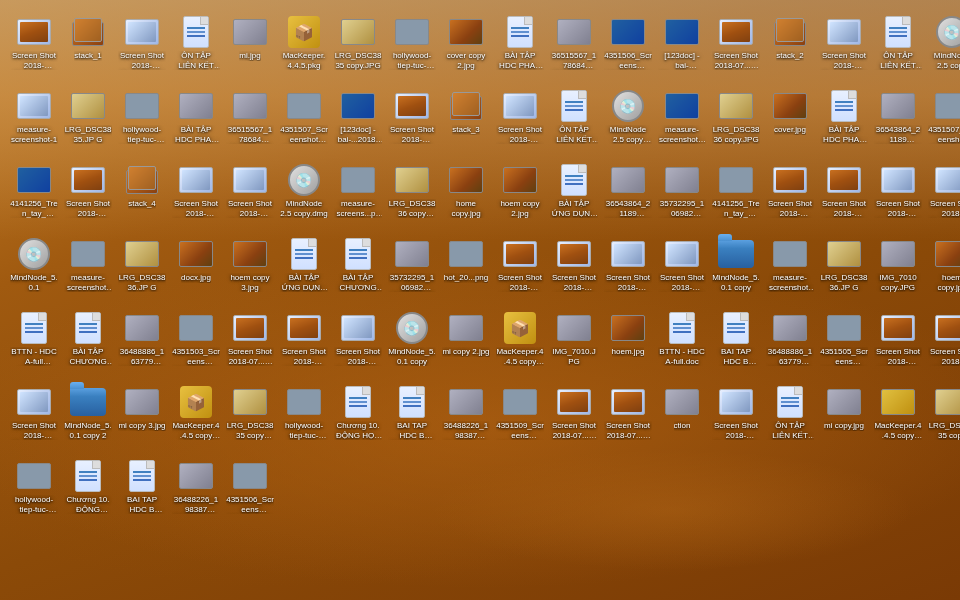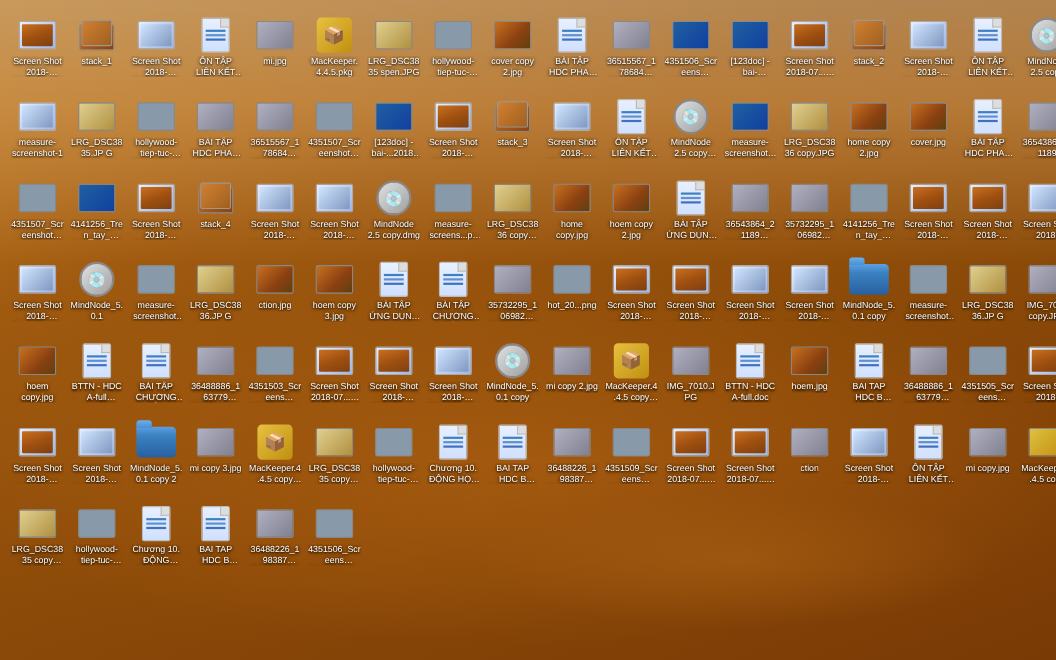--- a/index.html
+++ b/index.html
@@ -222,21 +222,21 @@
       <div class="file-item">
         <div class="file-icon">
           <div style="width:32px;height:32px;background:linear-gradient(135deg,#e8c040 0%,#c09010 100%);border-radius:4px;display:flex;align-items:center;justify-content:center;font-size:16px;">📦</div>
         </div>
         <div class="file-label">MacKeeper. 4.4.5.pkg</div>
       </div>
       <div class="file-item">
         <div class="file-icon">
           <div style="width:34px;height:26px;border:1.5px solid #888;border-radius:2px;background:linear-gradient(135deg,#e0d090 0%,#b09040 100%);flex-shrink:0;"></div>
         </div>
-        <div class="file-label">LRG_DSC3835 spen.JPG</div>
+        <div class="file-label">LRG_DSC3835 copy.JPG</div>
       </div>
       <div class="file-item">
         <div class="file-icon">
           <div style="width:34px;height:26px;border:1.5px solid #888;border-radius:2px;background:#8899aa;flex-shrink:0;"></div>
         </div>
         <div class="file-label">hollywood-tiep-tuc-chu...copy.png</div>
       </div>
       <div class="file-item">
         <div class="file-icon">
           <div style="width:34px;height:26px;border:1.5px solid #888;border-radius:2px;background:linear-gradient(135deg,#c87020 0%,#8a4010 60%,#604010 100%);flex-shrink:0;"></div>
@@ -378,339 +378,333 @@
       <div class="file-item">
         <div class="file-icon">
           <div style="width:34px;height:26px;border:1.5px solid #888;border-radius:2px;background:linear-gradient(135deg,#e0d090 0%,#b09040 100%);flex-shrink:0;"></div>
         </div>
         <div class="file-label">LRG_DSC3836 copy.JPG</div>
       </div>
       <div class="file-item">
         <div class="file-icon">
           <div style="width:34px;height:26px;border:1.5px solid #888;border-radius:2px;background:linear-gradient(135deg,#c87020 0%,#8a4010 60%,#604010 100%);flex-shrink:0;"></div>
         </div>
-        <div class="file-label">home copy 2.jpg</div>
+        <div class="file-label">cover.jpg</div>
+      </div>
+      <div class="file-item">
+        <div class="file-icon">
+          <div class="generic-doc doc-blue"></div>
+        </div>
+        <div class="file-label">BÀI TẬP HDC PHAN 2b.doc</div>
+      </div>
+      <div class="file-item">
+        <div class="file-icon">
+          <div style="width:34px;height:26px;border:1.5px solid #888;border-radius:2px;background:linear-gradient(135deg,#b0b0c0 0%,#808090 100%);flex-shrink:0;"></div>
+        </div>
+        <div class="file-label">36543864_21189 3522172...copy.jpg</div>
+      </div>
+      <div class="file-item">
+        <div class="file-icon">
+          <div style="width:34px;height:26px;border:1.5px solid #888;border-radius:2px;background:#8899aa;flex-shrink:0;"></div>
+        </div>
+        <div class="file-label">4351507_Screenshot ot_2018...1547.png</div>
+      </div>
+      <div class="file-item">
+        <div class="file-icon">
+          <div style="width:34px;height:26px;border:1.5px solid #888;border-radius:2px;background:linear-gradient(135deg,#2060a0 0%,#1040a0 100%);flex-shrink:0;"></div>
+        </div>
+        <div class="file-label">4141256_Tren_tay_ Samsung...2018-07...copy</div>
+      </div>
+      <div class="file-item">
+        <div class="file-icon">
+          <div class="icon-screenshot mountain"></div>
+        </div>
+        <div class="file-label">Screen Shot 2018-07...copy 2</div>
+      </div>
+      <div class="file-item">
+        <div class="file-icon">
+          <div class="icon-stack"></div>
+        </div>
+        <div class="file-label">stack_4</div>
+      </div>
+      <div class="file-item">
+        <div class="file-icon">
+          <div class="icon-screenshot"></div>
+        </div>
+        <div class="file-label">Screen Shot 2018-07...AM copy</div>
+      </div>
+      <div class="file-item">
+        <div class="file-icon">
+          <div class="icon-screenshot"></div>
+        </div>
+        <div class="file-label">Screen Shot 2018-07...0.20 AM</div>
+      </div>
+      <div class="file-item">
+        <div class="file-icon">
+          <div style="width:32px;height:32px;border-radius:50%;background:linear-gradient(135deg,#e0e0e0 0%,#a0a0a0 100%);border:2px solid #888;display:flex;align-items:center;justify-content:center;font-size:14px;">💿</div>
+        </div>
+        <div class="file-label">MindNode 2.5 copy.dmg</div>
+      </div>
+      <div class="file-item">
+        <div class="file-icon">
+          <div style="width:34px;height:26px;border:1.5px solid #888;border-radius:2px;background:#8899aa;flex-shrink:0;"></div>
+        </div>
+        <div class="file-label">measure-screens...py 2.png</div>
+      </div>
+      <div class="file-item">
+        <div class="file-icon">
+          <div style="width:34px;height:26px;border:1.5px solid #888;border-radius:2px;background:linear-gradient(135deg,#e0d090 0%,#b09040 100%);flex-shrink:0;"></div>
+        </div>
+        <div class="file-label">LRG_DSC3836 copy 3.JPG</div>
       </div>
       <div class="file-item">
         <div class="file-icon">
           <div style="width:34px;height:26px;border:1.5px solid #888;border-radius:2px;background:linear-gradient(135deg,#c87020 0%,#8a4010 60%,#604010 100%);flex-shrink:0;"></div>
         </div>
-        <div class="file-label">cover.jpg</div>
-      </div>
-      <div class="file-item">
-        <div class="file-icon">
-          <div class="generic-doc doc-blue"></div>
-        </div>
-        <div class="file-label">BÀI TẬP HDC PHAN 2b.doc</div>
-      </div>
-      <div class="file-item">
-        <div class="file-icon">
-          <div style="width:34px;height:26px;border:1.5px solid #888;border-radius:2px;background:linear-gradient(135deg,#b0b0c0 0%,#808090 100%);flex-shrink:0;"></div>
-        </div>
-        <div class="file-label">36543864_21189 3522172...copy.jpg</div>
-      </div>
-      <div class="file-item">
-        <div class="file-icon">
-          <div style="width:34px;height:26px;border:1.5px solid #888;border-radius:2px;background:#8899aa;flex-shrink:0;"></div>
-        </div>
-        <div class="file-label">4351507_Screenshot ot_2018...1547.png</div>
-      </div>
-      <div class="file-item">
-        <div class="file-icon">
-          <div style="width:34px;height:26px;border:1.5px solid #888;border-radius:2px;background:linear-gradient(135deg,#2060a0 0%,#1040a0 100%);flex-shrink:0;"></div>
-        </div>
-        <div class="file-label">4141256_Tren_tay_ Samsung...2018-07...copy</div>
-      </div>
-      <div class="file-item">
-        <div class="file-icon">
-          <div class="icon-screenshot mountain"></div>
-        </div>
-        <div class="file-label">Screen Shot 2018-07...copy 2</div>
-      </div>
-      <div class="file-item">
-        <div class="file-icon">
-          <div class="icon-stack"></div>
-        </div>
-        <div class="file-label">stack_4</div>
+        <div class="file-label">home copy.jpg</div>
+      </div>
+      <div class="file-item">
+        <div class="file-icon">
+          <div style="width:34px;height:26px;border:1.5px solid #888;border-radius:2px;background:linear-gradient(135deg,#c87020 0%,#8a4010 60%,#604010 100%);flex-shrink:0;"></div>
+        </div>
+        <div class="file-label">hoem copy 2.jpg</div>
+      </div>
+      <div class="file-item">
+        <div class="file-icon">
+          <div class="generic-doc doc-blue"></div>
+        </div>
+        <div class="file-label">BÀI TẬP ỨNG DỤNG C...copy.docx</div>
+      </div>
+      <div class="file-item">
+        <div class="file-icon">
+          <div style="width:34px;height:26px;border:1.5px solid #888;border-radius:2px;background:linear-gradient(135deg,#b0b0c0 0%,#808090 100%);flex-shrink:0;"></div>
+        </div>
+        <div class="file-label">36543864_21189 3522172...16_n.jpg</div>
+      </div>
+      <div class="file-item">
+        <div class="file-icon">
+          <div style="width:34px;height:26px;border:1.5px solid #888;border-radius:2px;background:linear-gradient(135deg,#b0b0c0 0%,#808090 100%);flex-shrink:0;"></div>
+        </div>
+        <div class="file-label">35732295_106982 430317...copy.jpg</div>
+      </div>
+      <div class="file-item">
+        <div class="file-icon">
+          <div style="width:34px;height:26px;border:1.5px solid #888;border-radius:2px;background:#8899aa;flex-shrink:0;"></div>
+        </div>
+        <div class="file-label">4141256_Tren_tay_ Samsung shot-20...py 2.png</div>
+      </div>
+      <div class="file-item">
+        <div class="file-icon">
+          <div class="icon-screenshot mountain"></div>
+        </div>
+        <div class="file-label">Screen Shot 2018-07...copy 3</div>
+      </div>
+      <div class="file-item">
+        <div class="file-icon">
+          <div class="icon-screenshot mountain"></div>
+        </div>
+        <div class="file-label">Screen Shot 2018-07...copy 4</div>
+      </div>
+      <div class="file-item">
+        <div class="file-icon">
+          <div class="icon-screenshot"></div>
+        </div>
+        <div class="file-label">Screen Shot 2018-07...6.38 AM</div>
       </div>
       <div class="file-item">
         <div class="file-icon">
           <div class="icon-screenshot"></div>
         </div>
         <div class="file-label">Screen Shot 2018-07...AM copy</div>
       </div>
       <div class="file-item">
         <div class="file-icon">
-          <div class="icon-screenshot"></div>
-        </div>
-        <div class="file-label">Screen Shot 2018-07...0.20 AM</div>
-      </div>
-      <div class="file-item">
-        <div class="file-icon">
           <div style="width:32px;height:32px;border-radius:50%;background:linear-gradient(135deg,#e0e0e0 0%,#a0a0a0 100%);border:2px solid #888;display:flex;align-items:center;justify-content:center;font-size:14px;">💿</div>
         </div>
-        <div class="file-label">MindNode 2.5 copy.dmg</div>
-      </div>
-      <div class="file-item">
-        <div class="file-icon">
-          <div style="width:34px;height:26px;border:1.5px solid #888;border-radius:2px;background:#8899aa;flex-shrink:0;"></div>
-        </div>
-        <div class="file-label">measure-screens...py 2.png</div>
+        <div class="file-label">MindNode_5.0.1</div>
+      </div>
+      <div class="file-item">
+        <div class="file-icon">
+          <div style="width:34px;height:26px;border:1.5px solid #888;border-radius:2px;background:#8899aa;flex-shrink:0;"></div>
+        </div>
+        <div class="file-label">measure-screenshot-1.png</div>
       </div>
       <div class="file-item">
         <div class="file-icon">
           <div style="width:34px;height:26px;border:1.5px solid #888;border-radius:2px;background:linear-gradient(135deg,#e0d090 0%,#b09040 100%);flex-shrink:0;"></div>
         </div>
-        <div class="file-label">LRG_DSC3836 copy 3.JPG</div>
+        <div class="file-label">LRG_DSC3836.JP G</div>
       </div>
       <div class="file-item">
         <div class="file-icon">
           <div style="width:34px;height:26px;border:1.5px solid #888;border-radius:2px;background:linear-gradient(135deg,#c87020 0%,#8a4010 60%,#604010 100%);flex-shrink:0;"></div>
         </div>
-        <div class="file-label">home copy.jpg</div>
+        <div class="file-label">docx.jpg</div>
       </div>
       <div class="file-item">
         <div class="file-icon">
           <div style="width:34px;height:26px;border:1.5px solid #888;border-radius:2px;background:linear-gradient(135deg,#c87020 0%,#8a4010 60%,#604010 100%);flex-shrink:0;"></div>
         </div>
-        <div class="file-label">hoem copy 2.jpg</div>
-      </div>
-      <div class="file-item">
-        <div class="file-icon">
-          <div class="generic-doc doc-blue"></div>
-        </div>
-        <div class="file-label">BÀI TẬP ỨNG DỤNG C...copy.docx</div>
-      </div>
-      <div class="file-item">
-        <div class="file-icon">
-          <div style="width:34px;height:26px;border:1.5px solid #888;border-radius:2px;background:linear-gradient(135deg,#b0b0c0 0%,#808090 100%);flex-shrink:0;"></div>
-        </div>
-        <div class="file-label">36543864_21189 3522172...16_n.jpg</div>
-      </div>
-      <div class="file-item">
-        <div class="file-icon">
-          <div style="width:34px;height:26px;border:1.5px solid #888;border-radius:2px;background:linear-gradient(135deg,#b0b0c0 0%,#808090 100%);flex-shrink:0;"></div>
-        </div>
-        <div class="file-label">35732295_106982 430317...copy.jpg</div>
-      </div>
-      <div class="file-item">
-        <div class="file-icon">
-          <div style="width:34px;height:26px;border:1.5px solid #888;border-radius:2px;background:#8899aa;flex-shrink:0;"></div>
-        </div>
-        <div class="file-label">4141256_Tren_tay_ Samsung shot-20...py 2.png</div>
-      </div>
-      <div class="file-item">
-        <div class="file-icon">
-          <div class="icon-screenshot mountain"></div>
-        </div>
-        <div class="file-label">Screen Shot 2018-07...copy 3</div>
+        <div class="file-label">hoem copy 3.jpg</div>
+      </div>
+      <div class="file-item">
+        <div class="file-icon">
+          <div class="generic-doc doc-blue"></div>
+        </div>
+        <div class="file-label">BÀI TẬP ỨNG DỤNG C...ÀN.docx</div>
+      </div>
+      <div class="file-item">
+        <div class="file-icon">
+          <div class="generic-doc doc-blue"></div>
+        </div>
+        <div class="file-label">BÀI TẬP CHƯƠNG CÂU TA...copy.docx</div>
+      </div>
+      <div class="file-item">
+        <div class="file-icon">
+          <div style="width:34px;height:26px;border:1.5px solid #888;border-radius:2px;background:linear-gradient(135deg,#b0b0c0 0%,#808090 100%);flex-shrink:0;"></div>
+        </div>
+        <div class="file-label">35732295_106982 430317...536_n.jpg</div>
+      </div>
+      <div class="file-item">
+        <div class="file-icon">
+          <div style="width:34px;height:26px;border:1.5px solid #888;border-radius:2px;background:#8899aa;flex-shrink:0;"></div>
+        </div>
+        <div class="file-label">hot_20...png</div>
       </div>
       <div class="file-item">
         <div class="file-icon">
           <div class="icon-screenshot mountain"></div>
         </div>
         <div class="file-label">Screen Shot 2018-07...copy 4</div>
       </div>
       <div class="file-item">
         <div class="file-icon">
-          <div class="icon-screenshot"></div>
-        </div>
-        <div class="file-label">Screen Shot 2018-07...6.38 AM</div>
+          <div class="icon-screenshot mountain"></div>
+        </div>
+        <div class="file-label">Screen Shot 2018-07...copy 5</div>
       </div>
       <div class="file-item">
         <div class="file-icon">
           <div class="icon-screenshot"></div>
         </div>
         <div class="file-label">Screen Shot 2018-07...AM copy</div>
       </div>
       <div class="file-item">
         <div class="file-icon">
+          <div class="icon-screenshot"></div>
+        </div>
+        <div class="file-label">Screen Shot 2018-07...0.30 AM</div>
+      </div>
+      <div class="file-item">
+        <div class="file-icon">
+          <div class="icon-folder"></div>
+        </div>
+        <div class="file-label">MindNode_5.0.1 copy</div>
+      </div>
+      <div class="file-item">
+        <div class="file-icon">
+          <div style="width:34px;height:26px;border:1.5px solid #888;border-radius:2px;background:#8899aa;flex-shrink:0;"></div>
+        </div>
+        <div class="file-label">measure-screenshot-1.png</div>
+      </div>
+      <div class="file-item">
+        <div class="file-icon">
+          <div style="width:34px;height:26px;border:1.5px solid #888;border-radius:2px;background:linear-gradient(135deg,#e0d090 0%,#b09040 100%);flex-shrink:0;"></div>
+        </div>
+        <div class="file-label">LRG_DSC3836.JP G</div>
+      </div>
+      <div class="file-item">
+        <div class="file-icon">
+          <div style="width:34px;height:26px;border:1.5px solid #888;border-radius:2px;background:linear-gradient(135deg,#b0b0c0 0%,#808090 100%);flex-shrink:0;"></div>
+        </div>
+        <div class="file-label">IMG_7010 copy.JPG</div>
+      </div>
+      <div class="file-item">
+        <div class="file-icon">
+          <div style="width:34px;height:26px;border:1.5px solid #888;border-radius:2px;background:linear-gradient(135deg,#c87020 0%,#8a4010 60%,#604010 100%);flex-shrink:0;"></div>
+        </div>
+        <div class="file-label">hoem copy.jpg</div>
+      </div>
+      <div class="file-item">
+        <div class="file-icon">
+          <div class="generic-doc doc-blue"></div>
+        </div>
+        <div class="file-label">BTTN - HDC A-full copy.doc</div>
+      </div>
+      <div class="file-item">
+        <div class="file-icon">
+          <div class="generic-doc doc-blue"></div>
+        </div>
+        <div class="file-label">BÀI TẬP CHƯƠNG CÂU TA...SV.docx</div>
+      </div>
+      <div class="file-item">
+        <div class="file-icon">
+          <div style="width:34px;height:26px;border:1.5px solid #888;border-radius:2px;background:linear-gradient(135deg,#b0b0c0 0%,#808090 100%);flex-shrink:0;"></div>
+        </div>
+        <div class="file-label">36488886_163779 292961...copy.jpg</div>
+      </div>
+      <div class="file-item">
+        <div class="file-icon">
+          <div style="width:34px;height:26px;border:1.5px solid #888;border-radius:2px;background:#8899aa;flex-shrink:0;"></div>
+        </div>
+        <div class="file-label">4351503_Screens hot_20...png</div>
+      </div>
+      <div class="file-item">
+        <div class="file-icon">
+          <div class="icon-screenshot mountain"></div>
+        </div>
+        <div class="file-label">Screen Shot 2018-07...M copy 2</div>
+      </div>
+      <div class="file-item">
+        <div class="file-icon">
+          <div class="icon-screenshot mountain"></div>
+        </div>
+        <div class="file-label">Screen Shot 2018-07...copy 4</div>
+      </div>
+      <div class="file-item">
+        <div class="file-icon">
+          <div class="icon-screenshot"></div>
+        </div>
+        <div class="file-label">Screen Shot 2018-07...AM copy</div>
+      </div>
+      <div class="file-item">
+        <div class="file-icon">
           <div style="width:32px;height:32px;border-radius:50%;background:linear-gradient(135deg,#e0e0e0 0%,#a0a0a0 100%);border:2px solid #888;display:flex;align-items:center;justify-content:center;font-size:14px;">💿</div>
         </div>
-        <div class="file-label">MindNode_5.0.1</div>
-      </div>
-      <div class="file-item">
-        <div class="file-icon">
-          <div style="width:34px;height:26px;border:1.5px solid #888;border-radius:2px;background:#8899aa;flex-shrink:0;"></div>
-        </div>
-        <div class="file-label">measure-screenshot-1.png</div>
-      </div>
-      <div class="file-item">
-        <div class="file-icon">
-          <div style="width:34px;height:26px;border:1.5px solid #888;border-radius:2px;background:linear-gradient(135deg,#e0d090 0%,#b09040 100%);flex-shrink:0;"></div>
-        </div>
-        <div class="file-label">LRG_DSC3836.JP G</div>
+        <div class="file-label">MindNode_5.0.1 copy</div>
+      </div>
+      <div class="file-item">
+        <div class="file-icon">
+          <div style="width:34px;height:26px;border:1.5px solid #888;border-radius:2px;background:linear-gradient(135deg,#b0b0c0 0%,#808090 100%);flex-shrink:0;"></div>
+        </div>
+        <div class="file-label">mi copy 2.jpg</div>
+      </div>
+      <div class="file-item">
+        <div class="file-icon">
+          <div style="width:32px;height:32px;background:linear-gradient(135deg,#e8c040 0%,#c09010 100%);border-radius:4px;display:flex;align-items:center;justify-content:center;font-size:16px;">📦</div>
+        </div>
+        <div class="file-label">MacKeeper.4.4.5 copy 2.pkg</div>
+      </div>
+      <div class="file-item">
+        <div class="file-icon">
+          <div style="width:34px;height:26px;border:1.5px solid #888;border-radius:2px;background:linear-gradient(135deg,#b0b0c0 0%,#808090 100%);flex-shrink:0;"></div>
+        </div>
+        <div class="file-label">IMG_7010.JPG</div>
       </div>
       <div class="file-item">
         <div class="file-icon">
           <div style="width:34px;height:26px;border:1.5px solid #888;border-radius:2px;background:linear-gradient(135deg,#c87020 0%,#8a4010 60%,#604010 100%);flex-shrink:0;"></div>
         </div>
-        <div class="file-label">ction.jpg</div>
-      </div>
-      <div class="file-item">
-        <div class="file-icon">
-          <div style="width:34px;height:26px;border:1.5px solid #888;border-radius:2px;background:linear-gradient(135deg,#c87020 0%,#8a4010 60%,#604010 100%);flex-shrink:0;"></div>
-        </div>
-        <div class="file-label">hoem copy 3.jpg</div>
-      </div>
-      <div class="file-item">
-        <div class="file-icon">
-          <div class="generic-doc doc-blue"></div>
-        </div>
-        <div class="file-label">BÀI TẬP ỨNG DỤNG C...ÀN.docx</div>
-      </div>
-      <div class="file-item">
-        <div class="file-icon">
-          <div class="generic-doc doc-blue"></div>
-        </div>
-        <div class="file-label">BÀI TẬP CHƯƠNG CÂU TA...copy.docx</div>
-      </div>
-      <div class="file-item">
-        <div class="file-icon">
-          <div style="width:34px;height:26px;border:1.5px solid #888;border-radius:2px;background:linear-gradient(135deg,#b0b0c0 0%,#808090 100%);flex-shrink:0;"></div>
-        </div>
-        <div class="file-label">35732295_106982 430317...536_n.jpg</div>
-      </div>
-      <div class="file-item">
-        <div class="file-icon">
-          <div style="width:34px;height:26px;border:1.5px solid #888;border-radius:2px;background:#8899aa;flex-shrink:0;"></div>
-        </div>
-        <div class="file-label">hot_20...png</div>
-      </div>
-      <div class="file-item">
-        <div class="file-icon">
-          <div class="icon-screenshot mountain"></div>
-        </div>
-        <div class="file-label">Screen Shot 2018-07...copy 4</div>
-      </div>
-      <div class="file-item">
-        <div class="file-icon">
-          <div class="icon-screenshot mountain"></div>
-        </div>
-        <div class="file-label">Screen Shot 2018-07...copy 5</div>
-      </div>
-      <div class="file-item">
-        <div class="file-icon">
-          <div class="icon-screenshot"></div>
-        </div>
-        <div class="file-label">Screen Shot 2018-07...AM copy</div>
-      </div>
-      <div class="file-item">
-        <div class="file-icon">
-          <div class="icon-screenshot"></div>
-        </div>
-        <div class="file-label">Screen Shot 2018-07...0.30 AM</div>
-      </div>
-      <div class="file-item">
-        <div class="file-icon">
-          <div class="icon-folder"></div>
-        </div>
-        <div class="file-label">MindNode_5.0.1 copy</div>
-      </div>
-      <div class="file-item">
-        <div class="file-icon">
-          <div style="width:34px;height:26px;border:1.5px solid #888;border-radius:2px;background:#8899aa;flex-shrink:0;"></div>
-        </div>
-        <div class="file-label">measure-screenshot-1.png</div>
-      </div>
-      <div class="file-item">
-        <div class="file-icon">
-          <div style="width:34px;height:26px;border:1.5px solid #888;border-radius:2px;background:linear-gradient(135deg,#e0d090 0%,#b09040 100%);flex-shrink:0;"></div>
-        </div>
-        <div class="file-label">LRG_DSC3836.JP G</div>
-      </div>
-      <div class="file-item">
-        <div class="file-icon">
-          <div style="width:34px;height:26px;border:1.5px solid #888;border-radius:2px;background:linear-gradient(135deg,#b0b0c0 0%,#808090 100%);flex-shrink:0;"></div>
-        </div>
-        <div class="file-label">IMG_7010 copy.JPG</div>
-      </div>
-      <div class="file-item">
-        <div class="file-icon">
-          <div style="width:34px;height:26px;border:1.5px solid #888;border-radius:2px;background:linear-gradient(135deg,#c87020 0%,#8a4010 60%,#604010 100%);flex-shrink:0;"></div>
-        </div>
-        <div class="file-label">hoem copy.jpg</div>
-      </div>
-      <div class="file-item">
-        <div class="file-icon">
-          <div class="generic-doc doc-blue"></div>
-        </div>
-        <div class="file-label">BTTN - HDC A-full copy.doc</div>
-      </div>
-      <div class="file-item">
-        <div class="file-icon">
-          <div class="generic-doc doc-blue"></div>
-        </div>
-        <div class="file-label">BÀI TẬP CHƯƠNG CÂU TA...SV.docx</div>
-      </div>
-      <div class="file-item">
-        <div class="file-icon">
-          <div style="width:34px;height:26px;border:1.5px solid #888;border-radius:2px;background:linear-gradient(135deg,#b0b0c0 0%,#808090 100%);flex-shrink:0;"></div>
-        </div>
-        <div class="file-label">36488886_163779 292961...copy.jpg</div>
-      </div>
-      <div class="file-item">
-        <div class="file-icon">
-          <div style="width:34px;height:26px;border:1.5px solid #888;border-radius:2px;background:#8899aa;flex-shrink:0;"></div>
-        </div>
-        <div class="file-label">4351503_Screens hot_20...png</div>
-      </div>
-      <div class="file-item">
-        <div class="file-icon">
-          <div class="icon-screenshot mountain"></div>
-        </div>
-        <div class="file-label">Screen Shot 2018-07...M copy 2</div>
-      </div>
-      <div class="file-item">
-        <div class="file-icon">
-          <div class="icon-screenshot mountain"></div>
-        </div>
-        <div class="file-label">Screen Shot 2018-07...copy 4</div>
-      </div>
-      <div class="file-item">
-        <div class="file-icon">
-          <div class="icon-screenshot"></div>
-        </div>
-        <div class="file-label">Screen Shot 2018-07...AM copy</div>
-      </div>
-      <div class="file-item">
-        <div class="file-icon">
-          <div style="width:32px;height:32px;border-radius:50%;background:linear-gradient(135deg,#e0e0e0 0%,#a0a0a0 100%);border:2px solid #888;display:flex;align-items:center;justify-content:center;font-size:14px;">💿</div>
-        </div>
-        <div class="file-label">MindNode_5.0.1 copy</div>
-      </div>
-      <div class="file-item">
-        <div class="file-icon">
-          <div style="width:34px;height:26px;border:1.5px solid #888;border-radius:2px;background:linear-gradient(135deg,#b0b0c0 0%,#808090 100%);flex-shrink:0;"></div>
-        </div>
-        <div class="file-label">mi copy 2.jpg</div>
-      </div>
-      <div class="file-item">
-        <div class="file-icon">
-          <div style="width:32px;height:32px;background:linear-gradient(135deg,#e8c040 0%,#c09010 100%);border-radius:4px;display:flex;align-items:center;justify-content:center;font-size:16px;">📦</div>
-        </div>
-        <div class="file-label">MacKeeper.4.4.5 copy 2.pkg</div>
-      </div>
-      <div class="file-item">
-        <div class="file-icon">
-          <div style="width:34px;height:26px;border:1.5px solid #888;border-radius:2px;background:linear-gradient(135deg,#b0b0c0 0%,#808090 100%);flex-shrink:0;"></div>
-        </div>
-        <div class="file-label">IMG_7010.JPG</div>
+        <div class="file-label">hoem.jpg</div>
       </div>
       <div class="file-item">
         <div class="file-icon">
           <div class="generic-doc doc-blue"></div>
         </div>
         <div class="file-label">BTTN - HDC A-full.doc</div>
-      </div>
-      <div class="file-item">
-        <div class="file-icon">
-          <div style="width:34px;height:26px;border:1.5px solid #888;border-radius:2px;background:linear-gradient(135deg,#c87020 0%,#8a4010 60%,#604010 100%);flex-shrink:0;"></div>
-        </div>
-        <div class="file-label">hoem.jpg</div>
       </div>
       <div class="file-item">
         <div class="file-icon">
           <div class="generic-doc doc-blue"></div>
         </div>
         <div class="file-label">BAI TAP HDC B PHAN 3 copy.doc</div>
       </div>
       <div class="file-item">
         <div class="file-icon">
           <div style="width:34px;height:26px;border:1.5px solid #888;border-radius:2px;background:linear-gradient(135deg,#b0b0c0 0%,#808090 100%);flex-shrink:0;"></div>

